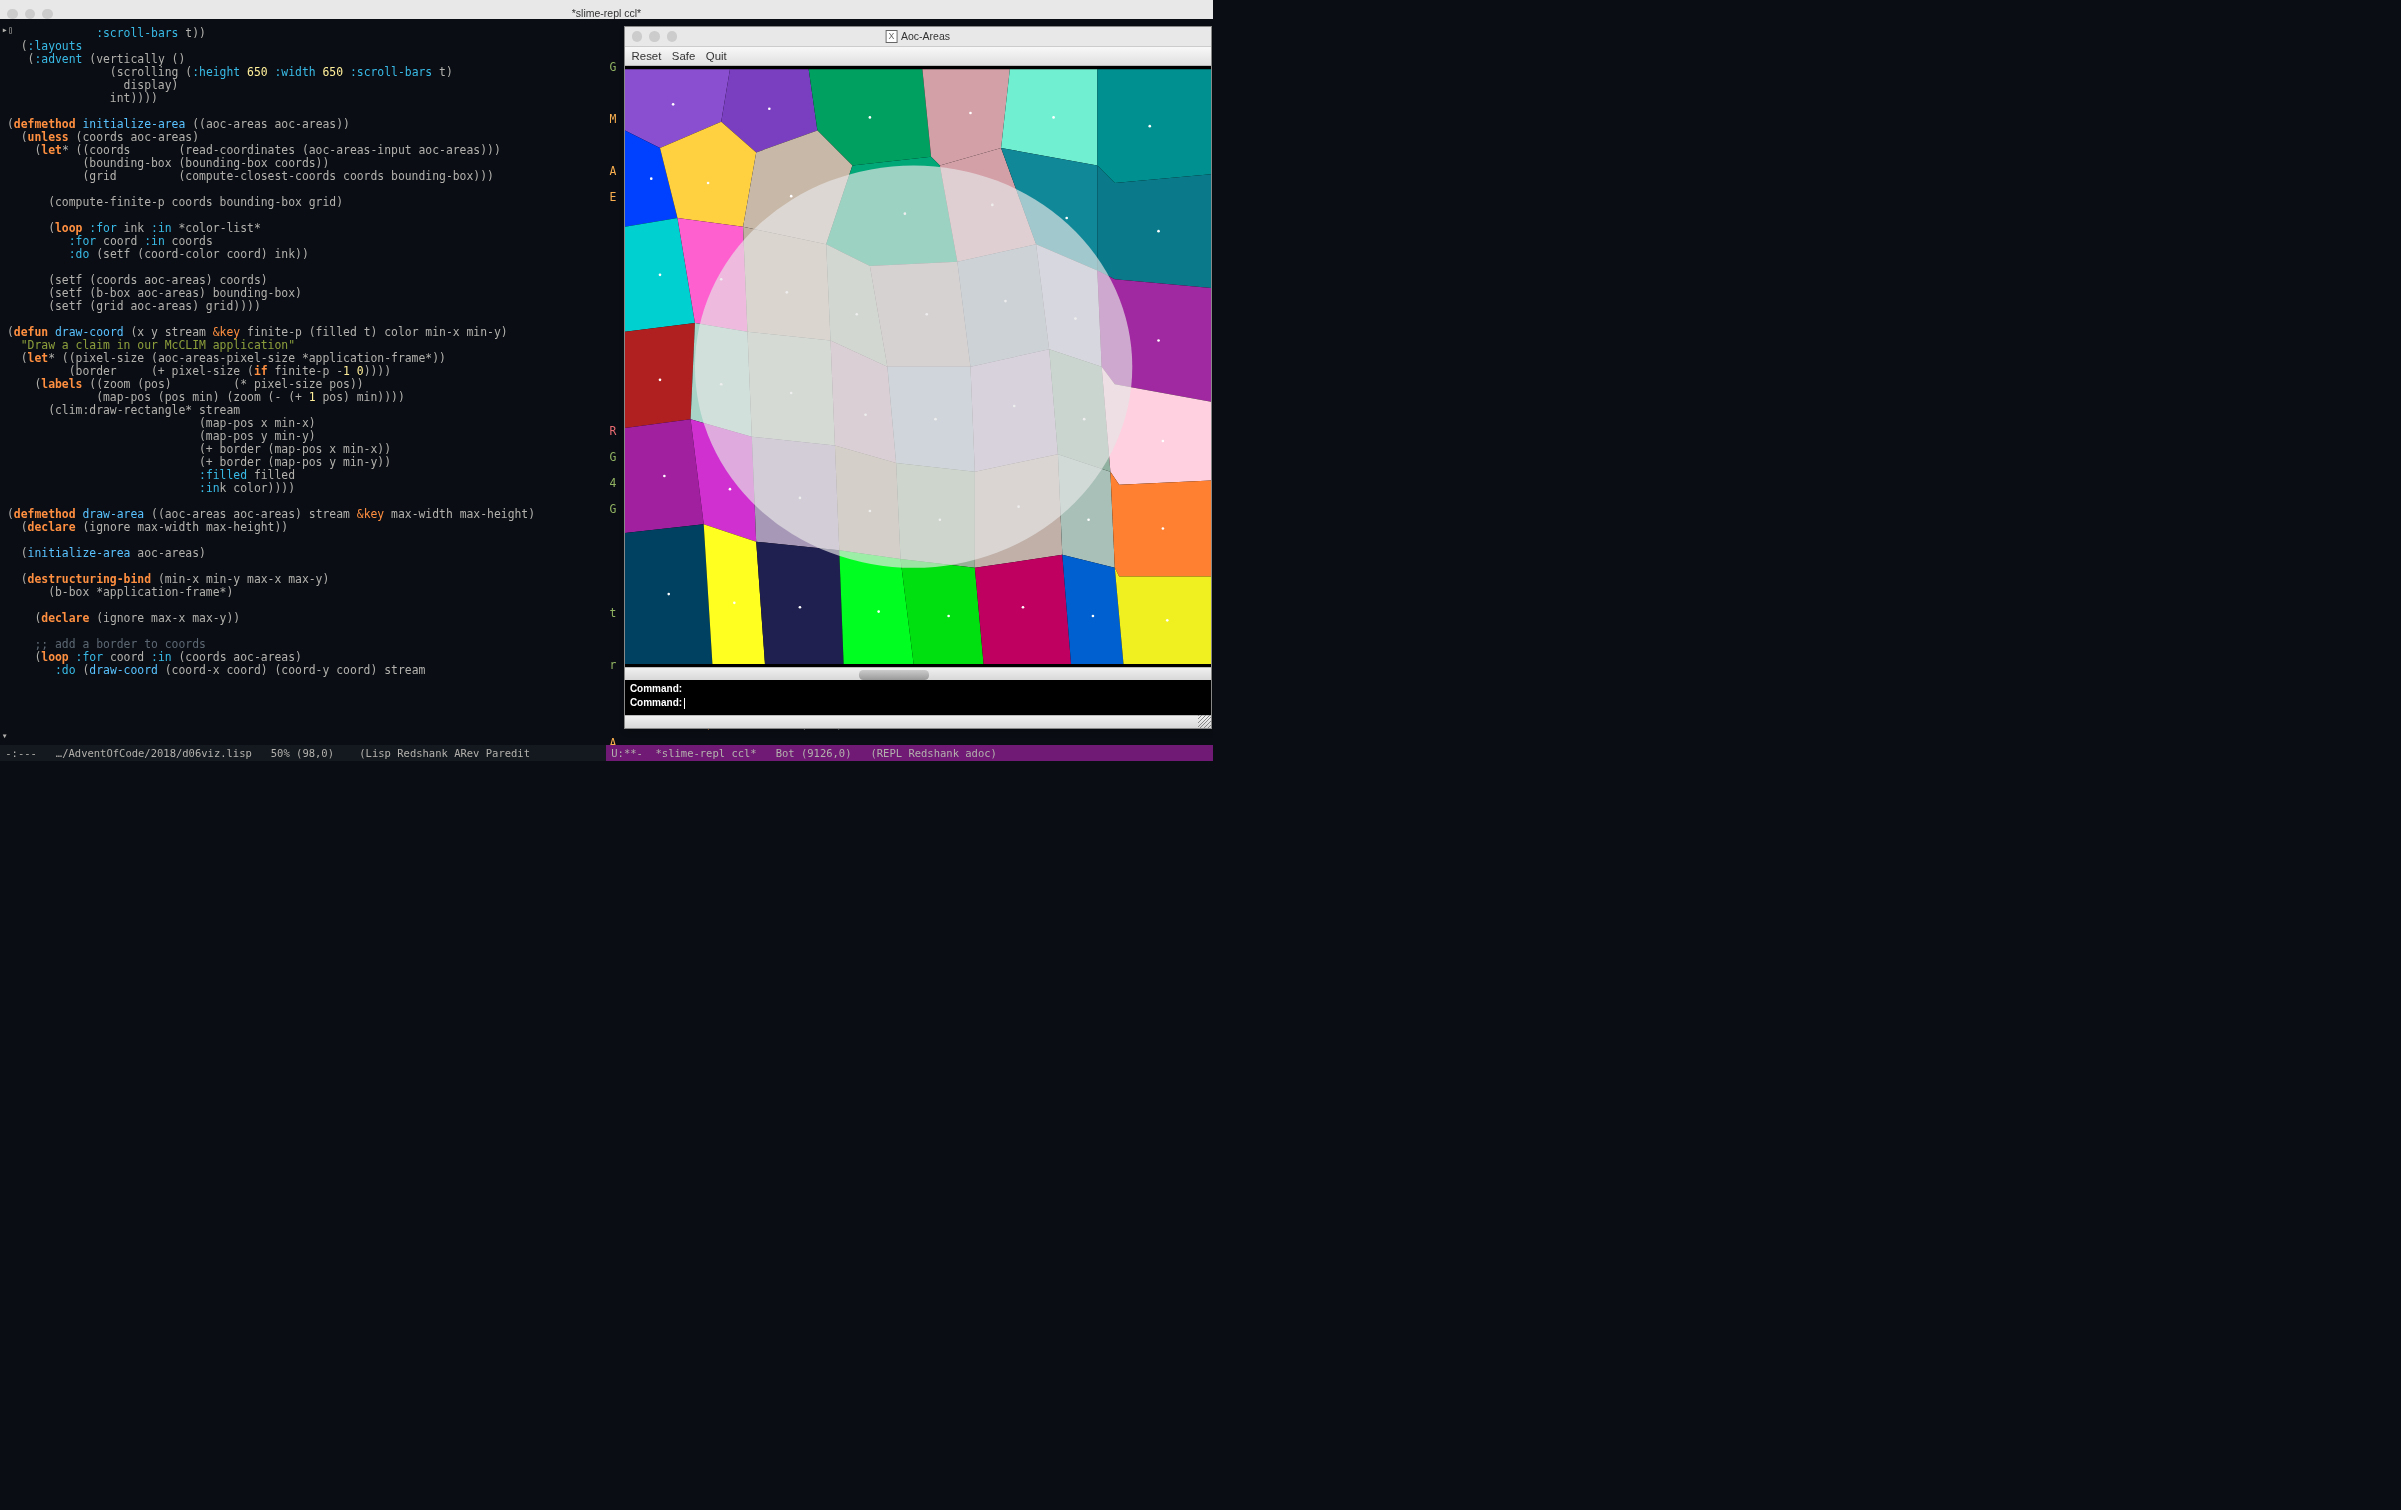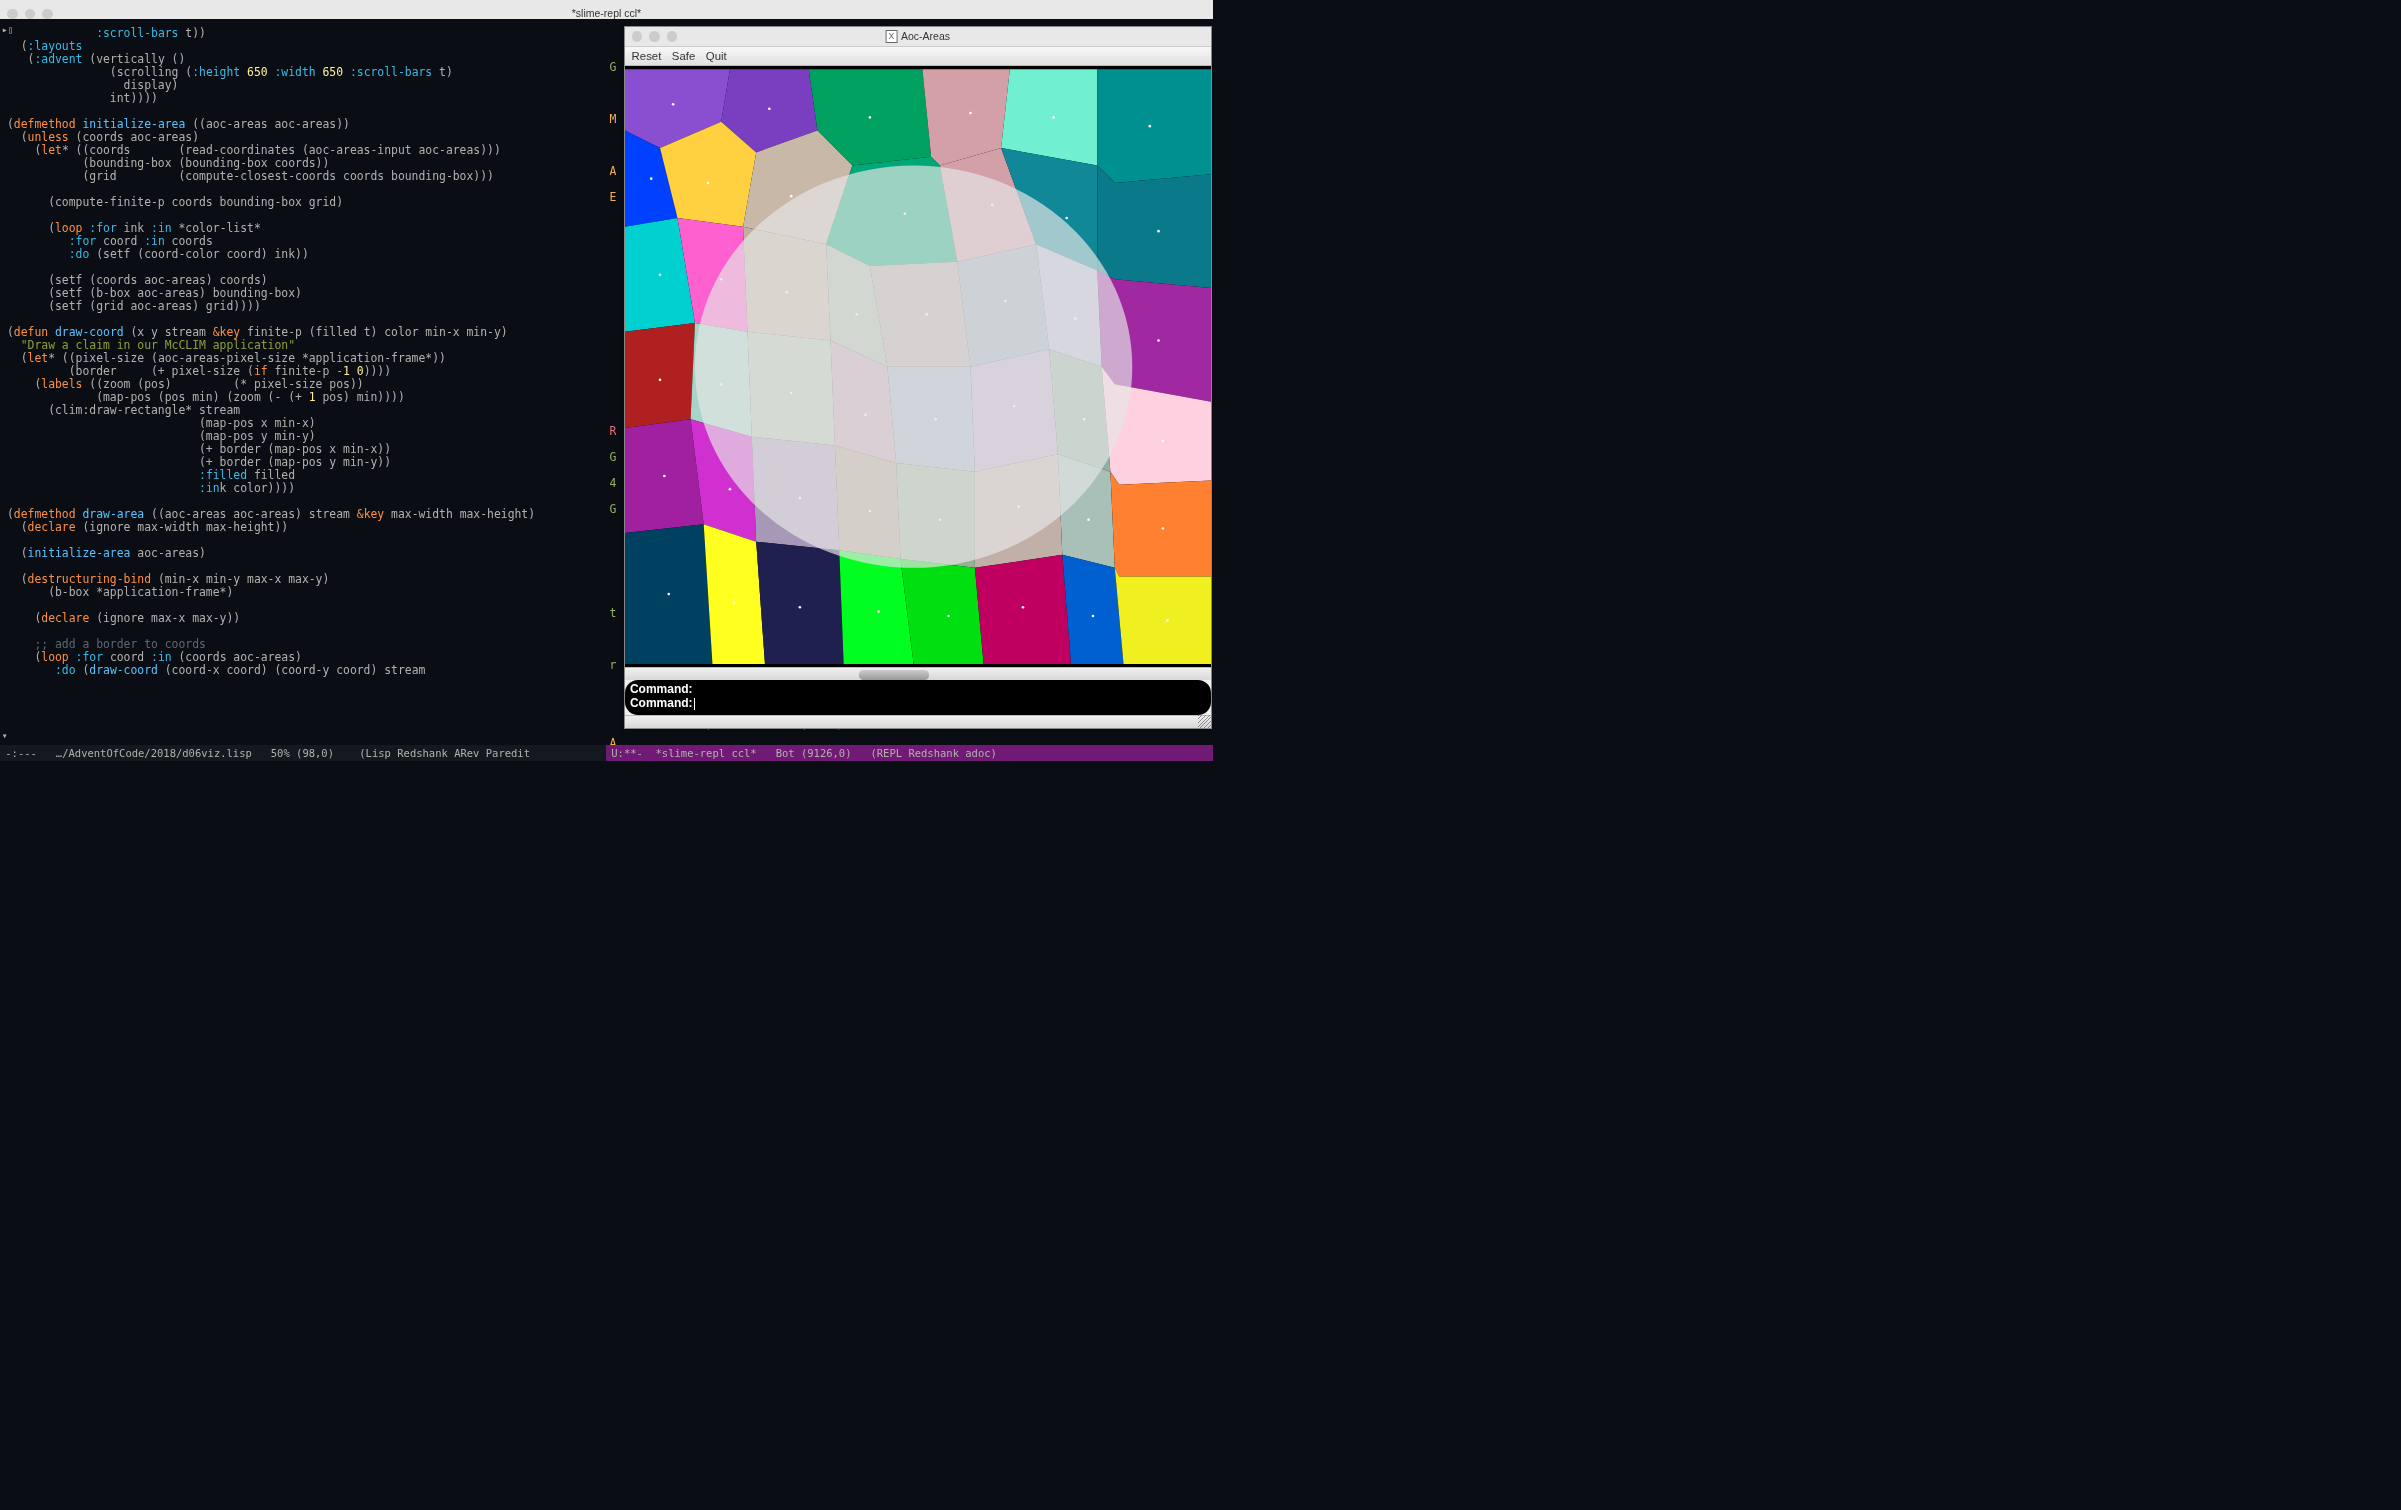--- a/index.html
+++ b/index.html
@@ -62,21 +62,21 @@
   font-size: 11.4px;
   line-height: 13px;
 }
 .editor-code {
   padding: 8px 7px;
   white-space: pre;
   position: absolute;
   top: 0;
   left: 0;
 }
-.kw-def { color: #ff8f40; }
+.kw-def { color: #ff8f40; font-weight: bold; }
 .kw-special { color: #ff8f40; }
 .fn-name { color: #59c2ff; }
 .keyword { color: #39bae6; }
 .string { color: #c2d94c; opacity: 0.7; }
 .comment { color: #5c6773; margin-top: 19px; }
 .num { color: #ffee99; }
 
 .editor-modeline {
   position: absolute;
   bottom: 0;
@@ -223,25 +223,24 @@
   height: 9.7px;
   top: 1.8px;
   background: linear-gradient(#ccc, #999);
   border-radius: 4.4px;
 }
 .clim-interactor {
   height: 35px;
   background: #000;
   color: #fff;
   padding: 1.8px 5.3px;
-  font-size: 12px;
+  font-size: 10px;
   line-height: 14px;
   font-family: -apple-system, sans-serif;
   font-weight: bold;
-  border-radius: 13px;
 }
 .clim-interactor .line { display: block; }
 .cursor-bar {
   display: inline-block;
   width: 0.9px;
   height: 11.4px;
   background: #fff;
   vertical-align: middle;
   margin-left: 1.8px;
 }

